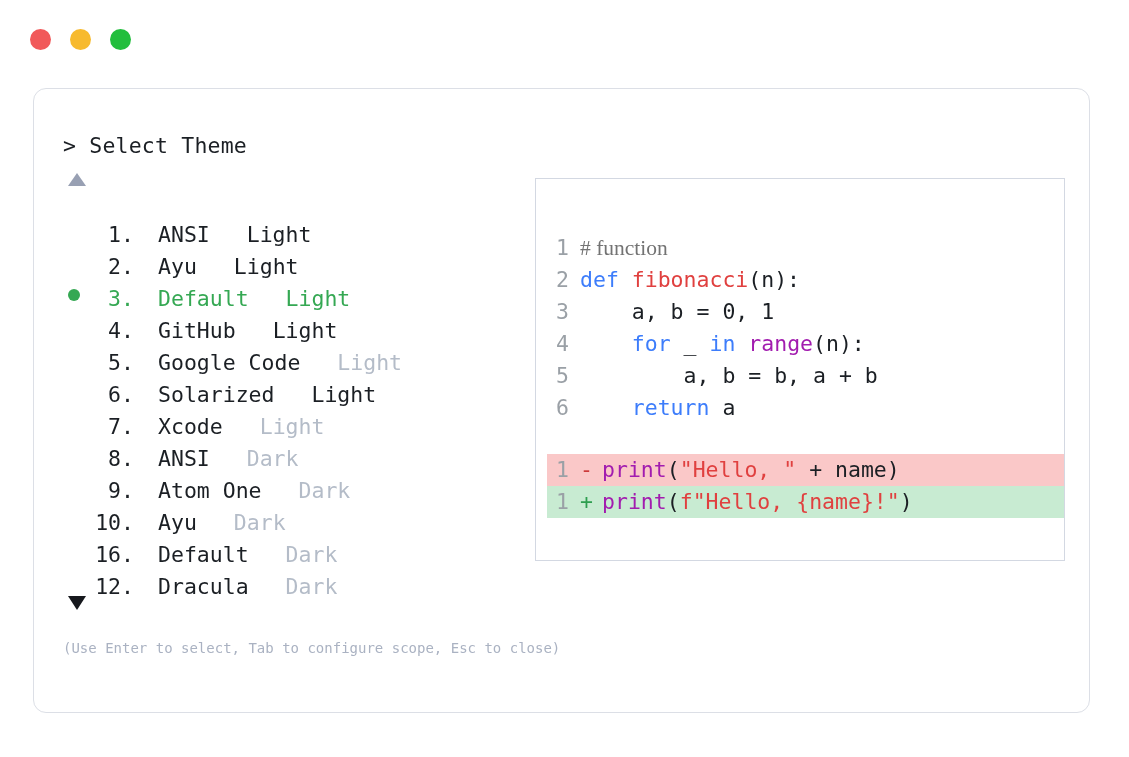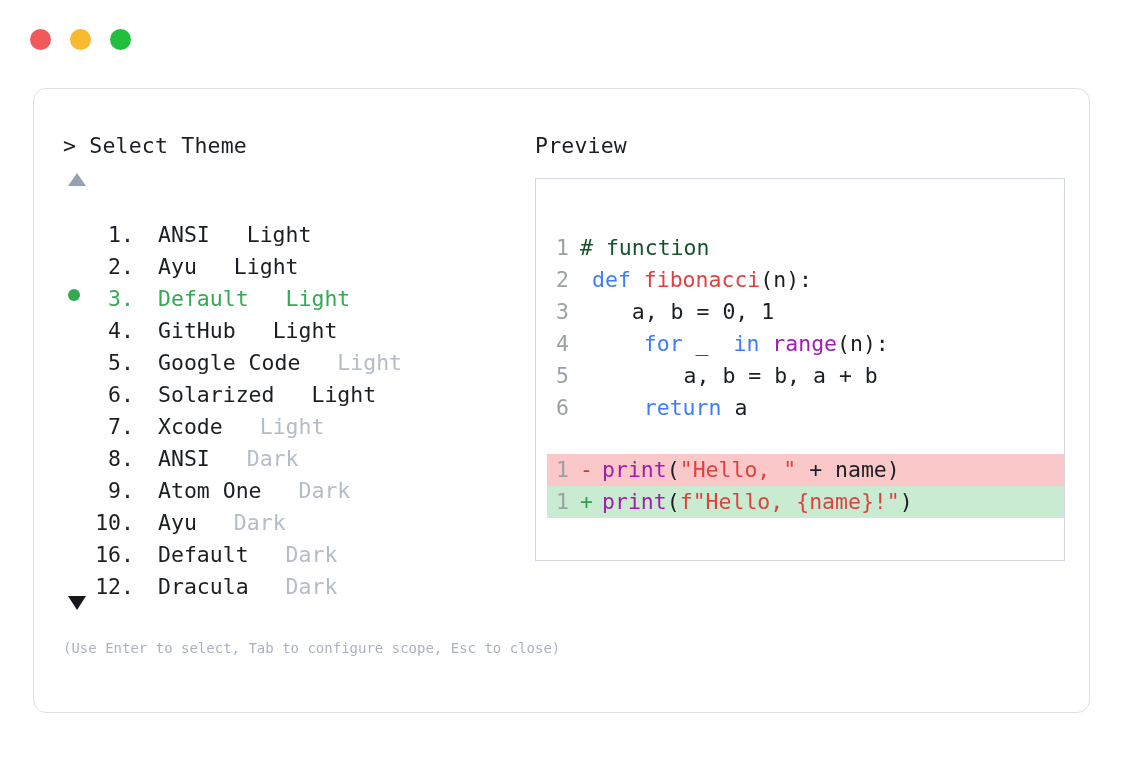--- a/index.html
+++ b/index.html
@@ -207,22 +207,22 @@
   .sign {
     margin-left: 11px;
     width: 11px;
     flex: 0 0 11px;
   }
   .minus .sign { color: #cc3a3a; }
   .plus  .sign { color: #2e9e4f; }
   .diff .src { margin-left: 11px; }
 
   
-  .c-comment { color: #14532d; }
-  .c-kw      { color: #3d7dfb; margin-left: 12px; }
+  .c-comment { color: #737373; font-family: Liberation Serif, serif; }
+  .c-kw      { color: #3d7dfb; }
   .c-fn      { color: #e0403f; }
   .c-builtin { color: #a21caf; }
   .c-str     { color: #e0403f; }
   .c-plain   { color: #1b1f24; }
 </style>
 </head>
 <body>
 
 <div class="screen">
 
@@ -247,23 +247,20 @@
           <li class="theme-row"><span class="bullet-cell"></span><span class="idx">7.</span><span class="nm">Xcode</span><span class="nm"> </span><span class="variant">Light</span></li>
           <li class="theme-row"><span class="bullet-cell"></span><span class="idx">8.</span><span class="nm">ANSI</span><span class="nm"> </span><span class="variant">Dark</span></li>
           <li class="theme-row"><span class="bullet-cell"></span><span class="idx">9.</span><span class="nm">Atom One</span><span class="nm"> </span><span class="variant">Dark</span></li>
           <li class="theme-row"><span class="bullet-cell"></span><span class="idx">10.</span><span class="nm">Ayu</span><span class="nm"> </span><span class="variant">Dark</span></li>
           <li class="theme-row"><span class="bullet-cell"></span><span class="idx">16.</span><span class="nm">Default</span><span class="nm"> </span><span class="variant">Dark</span></li>
           <li class="theme-row"><span class="bullet-cell"></span><span class="idx">12.</span><span class="nm">Dracula</span><span class="nm"> </span><span class="variant">Dark</span></li>
         </ul>
       <div class="arrow arrow-down"></div>
     </div>
 
-    <div class="col-right">
-      <div class="heading">Preview</div>
-    </div>
 
     <div class="preview-panel">
       <div class="code">
         <div>
             <div class="cline"><span class="gut">1</span><span class="src"><span class="c-comment"># function</span></span></div>
             <div class="cline"><span class="gut">2</span><span class="src"><span class="c-kw">def </span><span class="c-fn">fibonacci</span><span class="c-plain">(n):</span></span></div>
             <div class="cline"><span class="gut">3</span><span class="src"><span class="c-plain">    a, b = 0, 1</span></span></div>
             <div class="cline"><span class="gut">4</span><span class="src"><span class="c-plain">    </span><span class="c-kw">for </span><span class="c-plain">_ </span><span class="c-kw">in </span><span class="c-builtin">range</span><span class="c-plain">(n):</span></span></div>
             <div class="cline"><span class="gut">5</span><span class="src"><span class="c-plain">        a, b = b, a + b</span></span></div>
             <div class="cline"><span class="gut">6</span><span class="src"><span class="c-plain">    </span><span class="c-kw">return </span><span class="c-plain">a</span></span></div>

